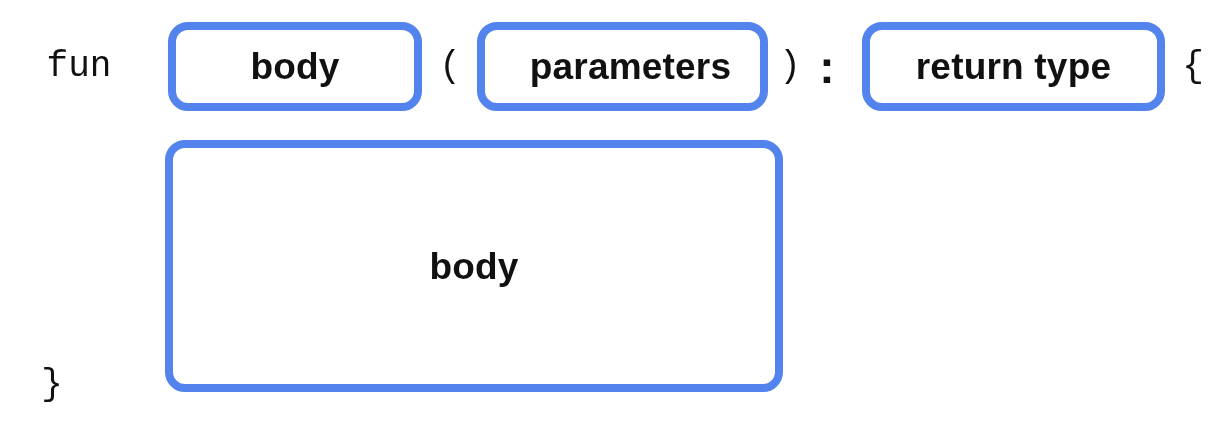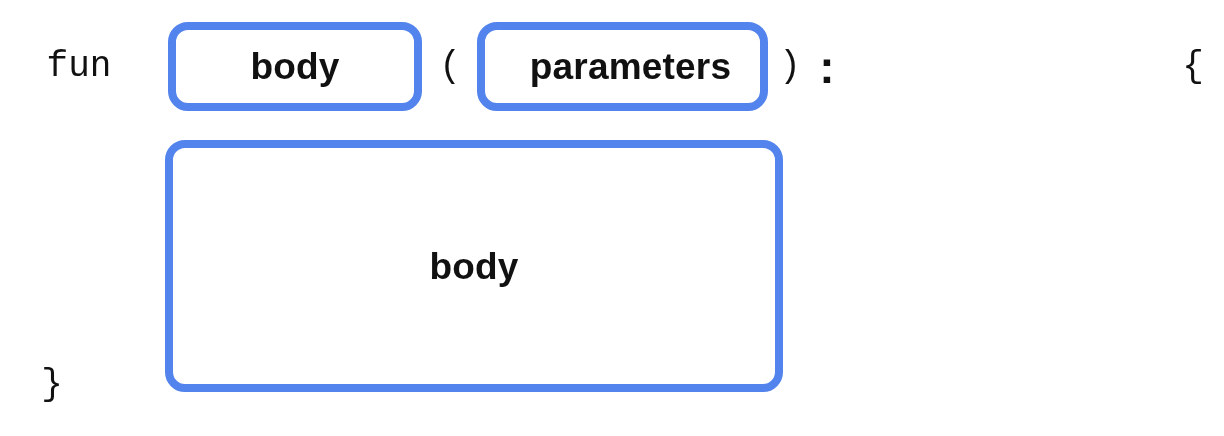--- a/index.html
+++ b/index.html
@@ -83,20 +83,23 @@
   <span class="code row1" style="left:432px; width:36px;">(</span>
 
   <div class="syntax-box row1" style="left:477px; width:291px;padding-left:16px;">
     <span class="syntax-label">parameters</span>
   </div>
 
   <span class="code row1" style="left:772px; width:36px;">)</span>
 
   <span class="colon row1" style="left:809px; width:36px; top:22px; height:89px;">:</span>
 
+  <div class="syntax-box row1" style="left:862px; width:303px;">
+    <span class="syntax-label">return type</span>
+  </div>
 
   <span class="code row1" style="left:1172px; width:42px;">{</span>
 
   <div class="syntax-box" style="left:165px; top:140px; width:618px; height:252px;">
     <span class="syntax-label">body</span>
   </div>
 
   <span class="code" style="left:30px; top:350px; width:44px; height:70px;">}</span>
 
 </div>

